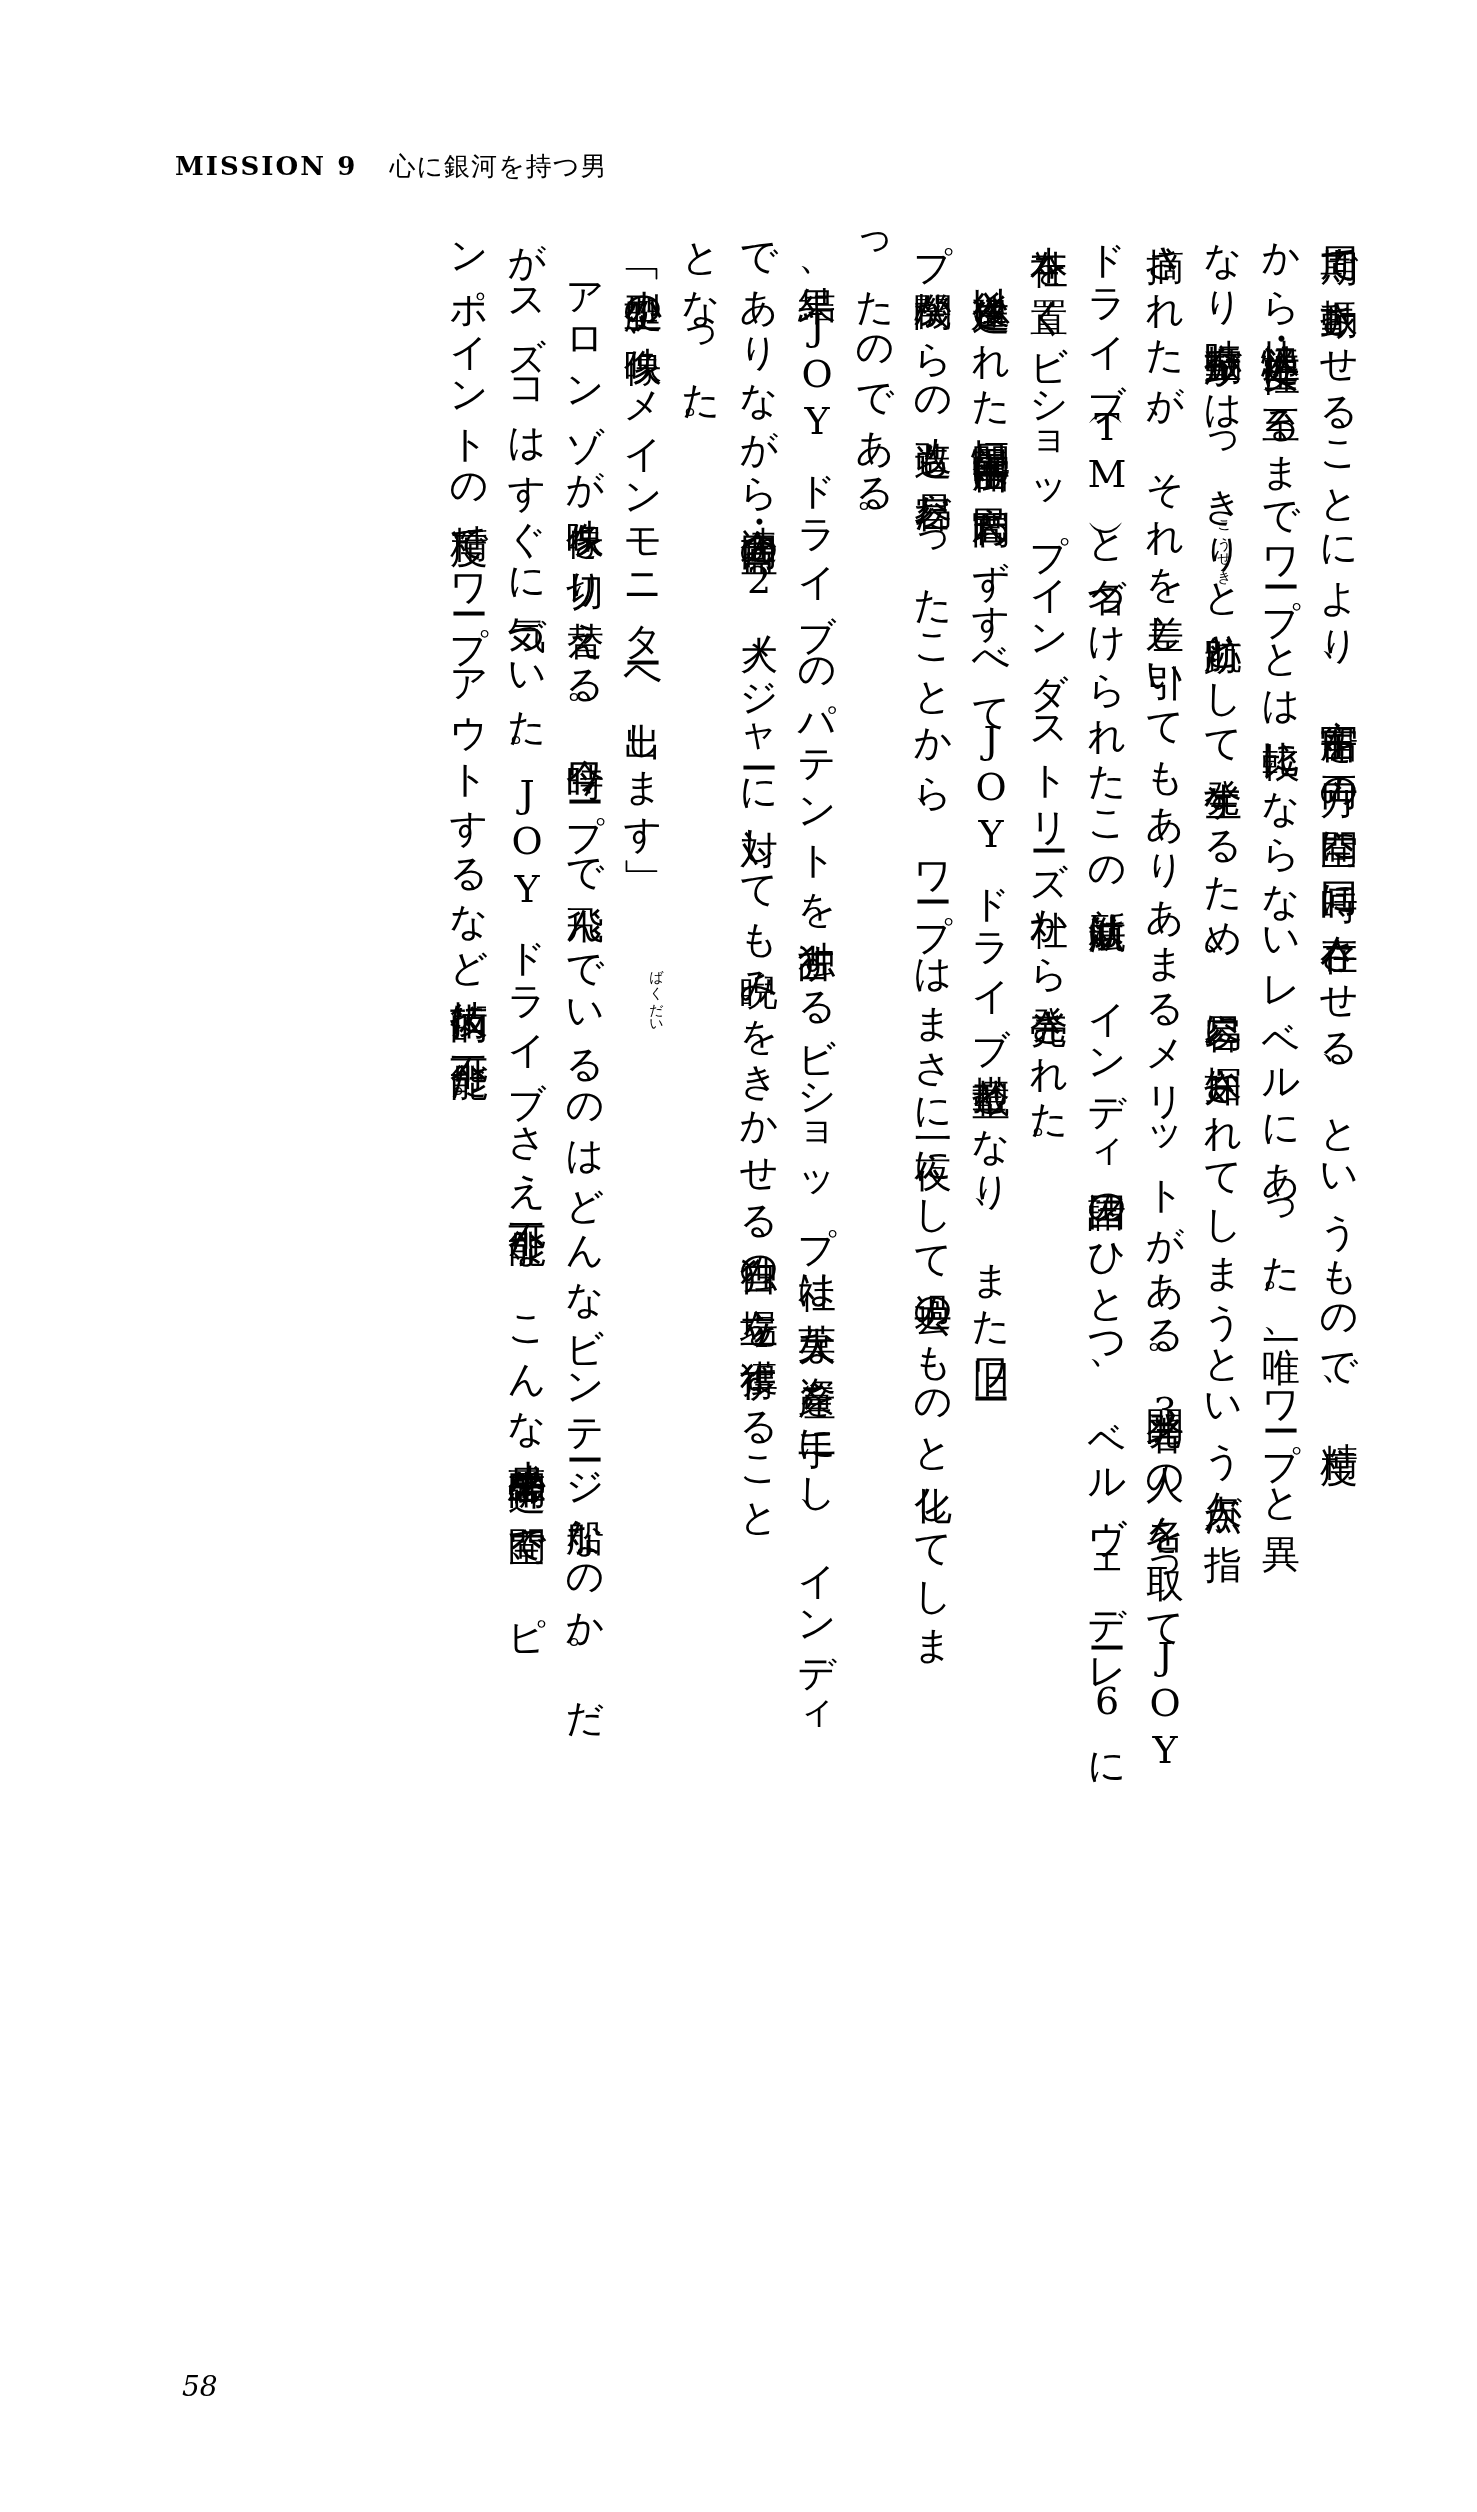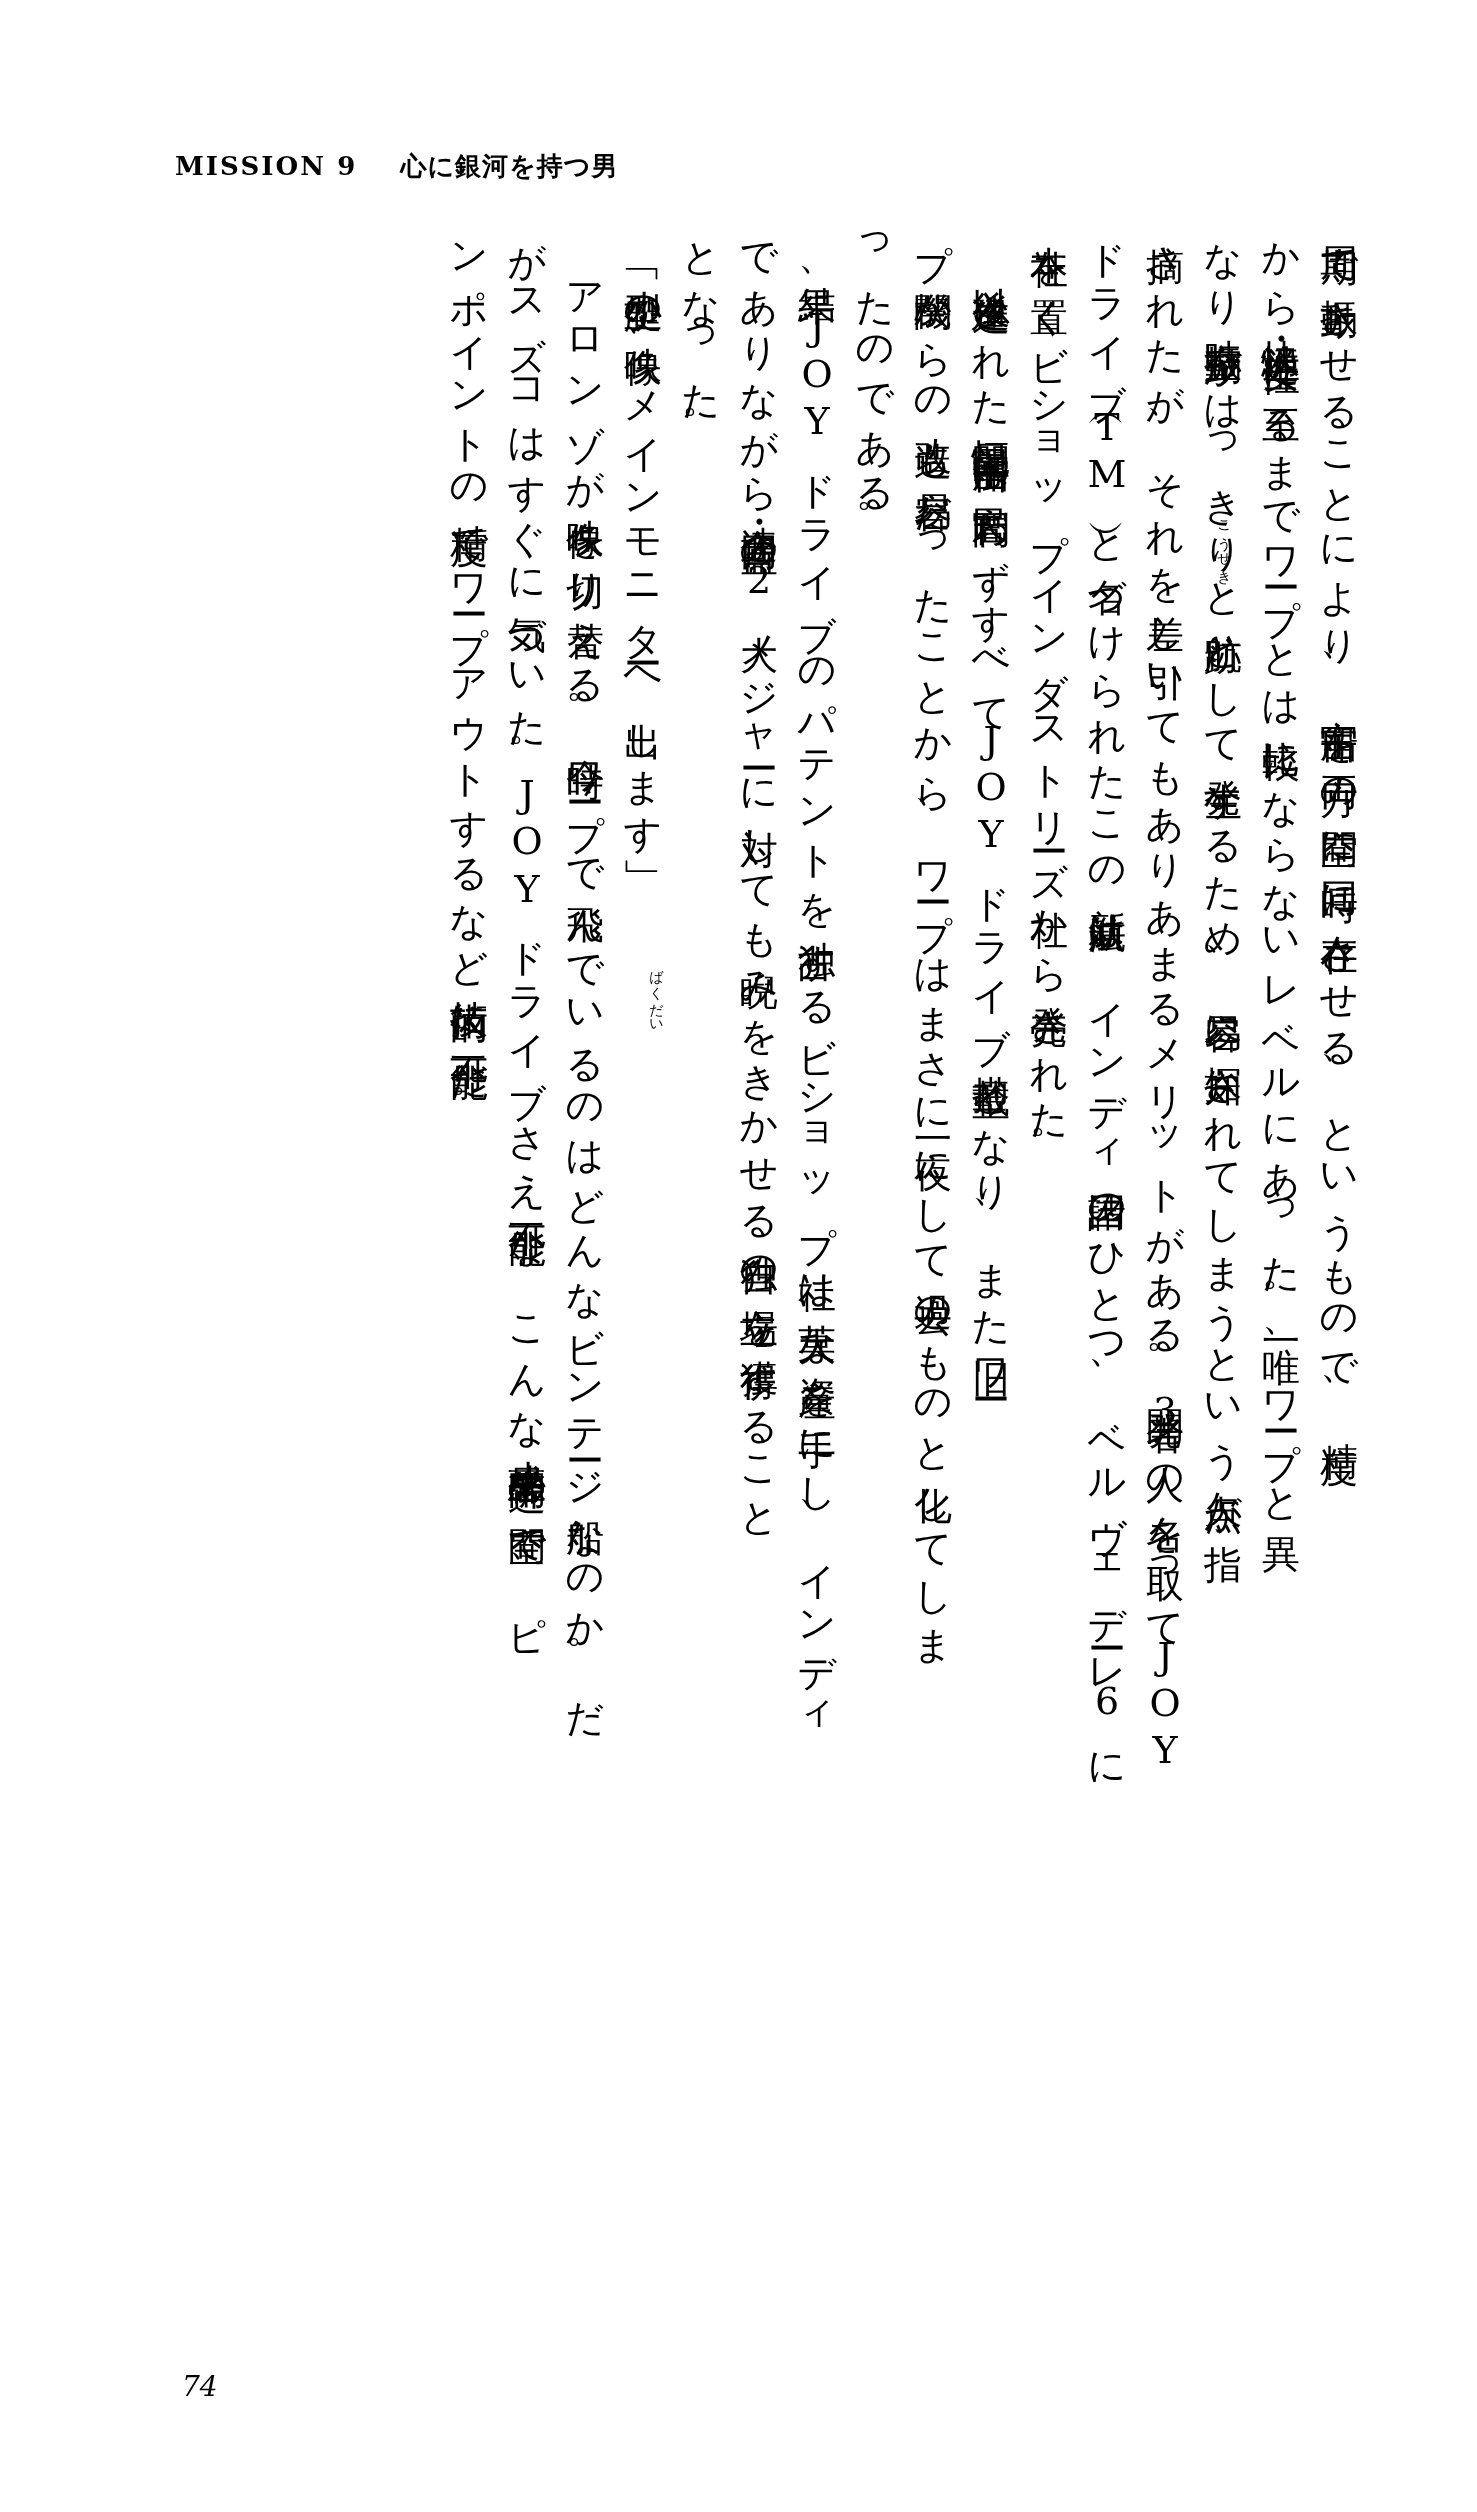--- a/index.html
+++ b/index.html
@@ -33,22 +33,21 @@
   }
   .runhead .mission {
     font-weight: 700;
     letter-spacing: 0.08em;
   }
   .runhead .sep {
     display: inline-block;
     width: 32px;
   }
   .runhead .chaptitle {
-    font-weight: 700;
-    margin-left: 11px;
+    font-weight: 400;
   }
 
   
   .body-area {
     position: absolute;
     top: 216px;
     left: 140px;
     width: 1218px;
     height: 2046px;
   }
@@ -128,16 +127,16 @@
       <div class="vcol indent">「小型艇の映像、メインモニターへ出します」</div>
       <div class="vcol indent">アロンゾが映像を切り替える。今時ワープで飛んでいるのはどんなビンテージ船なのか。だ</div>
       <div class="vcol">がスズコはすぐに気づいた。JOYドライブさえ不可能な、こんな小惑星帯間近の空間で、ピ</div>
       <div class="vcol">ンポイントの精度でワープアウトするなど技術的に不可能だ。</div>
     </div>
 
     <div class="ruby" style="top:294px; right:126px;">こうせき</div>
     <div class="ruby" style="top:744px; right:694px;">ばくだい</div>
   </div>
 
-  <div class="folio">74</div>
+  <div class="folio">58</div>
 
 </div>
 
 
 </body></html>

